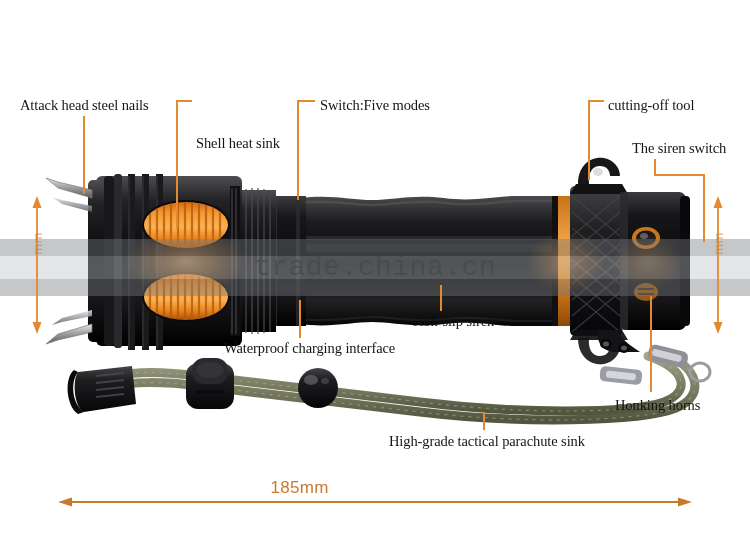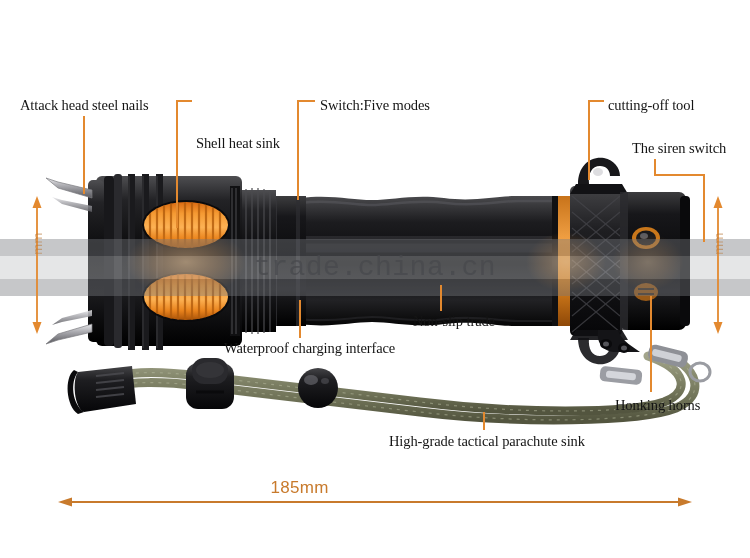--- a/index.html
+++ b/index.html
@@ -379,21 +379,21 @@
   <div class="lead v" style="left:588px;top:100px;height:80px;"></div>
 
   <div class="label" style="left:632px;top:141px;">The siren switch</div>
   <div class="lead v" style="left:654px;top:159px;height:16px;"></div>
   <div class="lead h" style="left:654px;top:174px;width:50px;"></div>
   <div class="lead v" style="left:703px;top:174px;height:68px;"></div>
 
   <div class="label" style="left:224px;top:341px;">Waterproof charging interface</div>
   <div class="lead v" style="left:299px;top:300px;height:38px;"></div>
 
-  <div class="label" style="left:413px;top:314px;">Non-slip trade</div>
+  <div class="label" style="left:413px;top:314px;">Non-slip siren</div>
   <div class="lead v" style="left:440px;top:285px;height:26px;"></div>
 
   <div class="label" style="left:615px;top:398px;">Honking horns</div>
   <div class="lead v" style="left:650px;top:296px;height:96px;"></div>
 
   <div class="label" style="left:389px;top:434px;">High-grade tactical parachute sink</div>
   <div class="lead v" style="left:483px;top:412px;height:18px;"></div>
 
   <svg style="position:absolute;left:28px;top:196px;width:18px;height:138px;" viewBox="0 0 18 138" xmlns="http://www.w3.org/2000/svg">
     <line x1="9" y1="10" x2="9" y2="128" stroke="#e3892f" stroke-width="1.8"></line>

